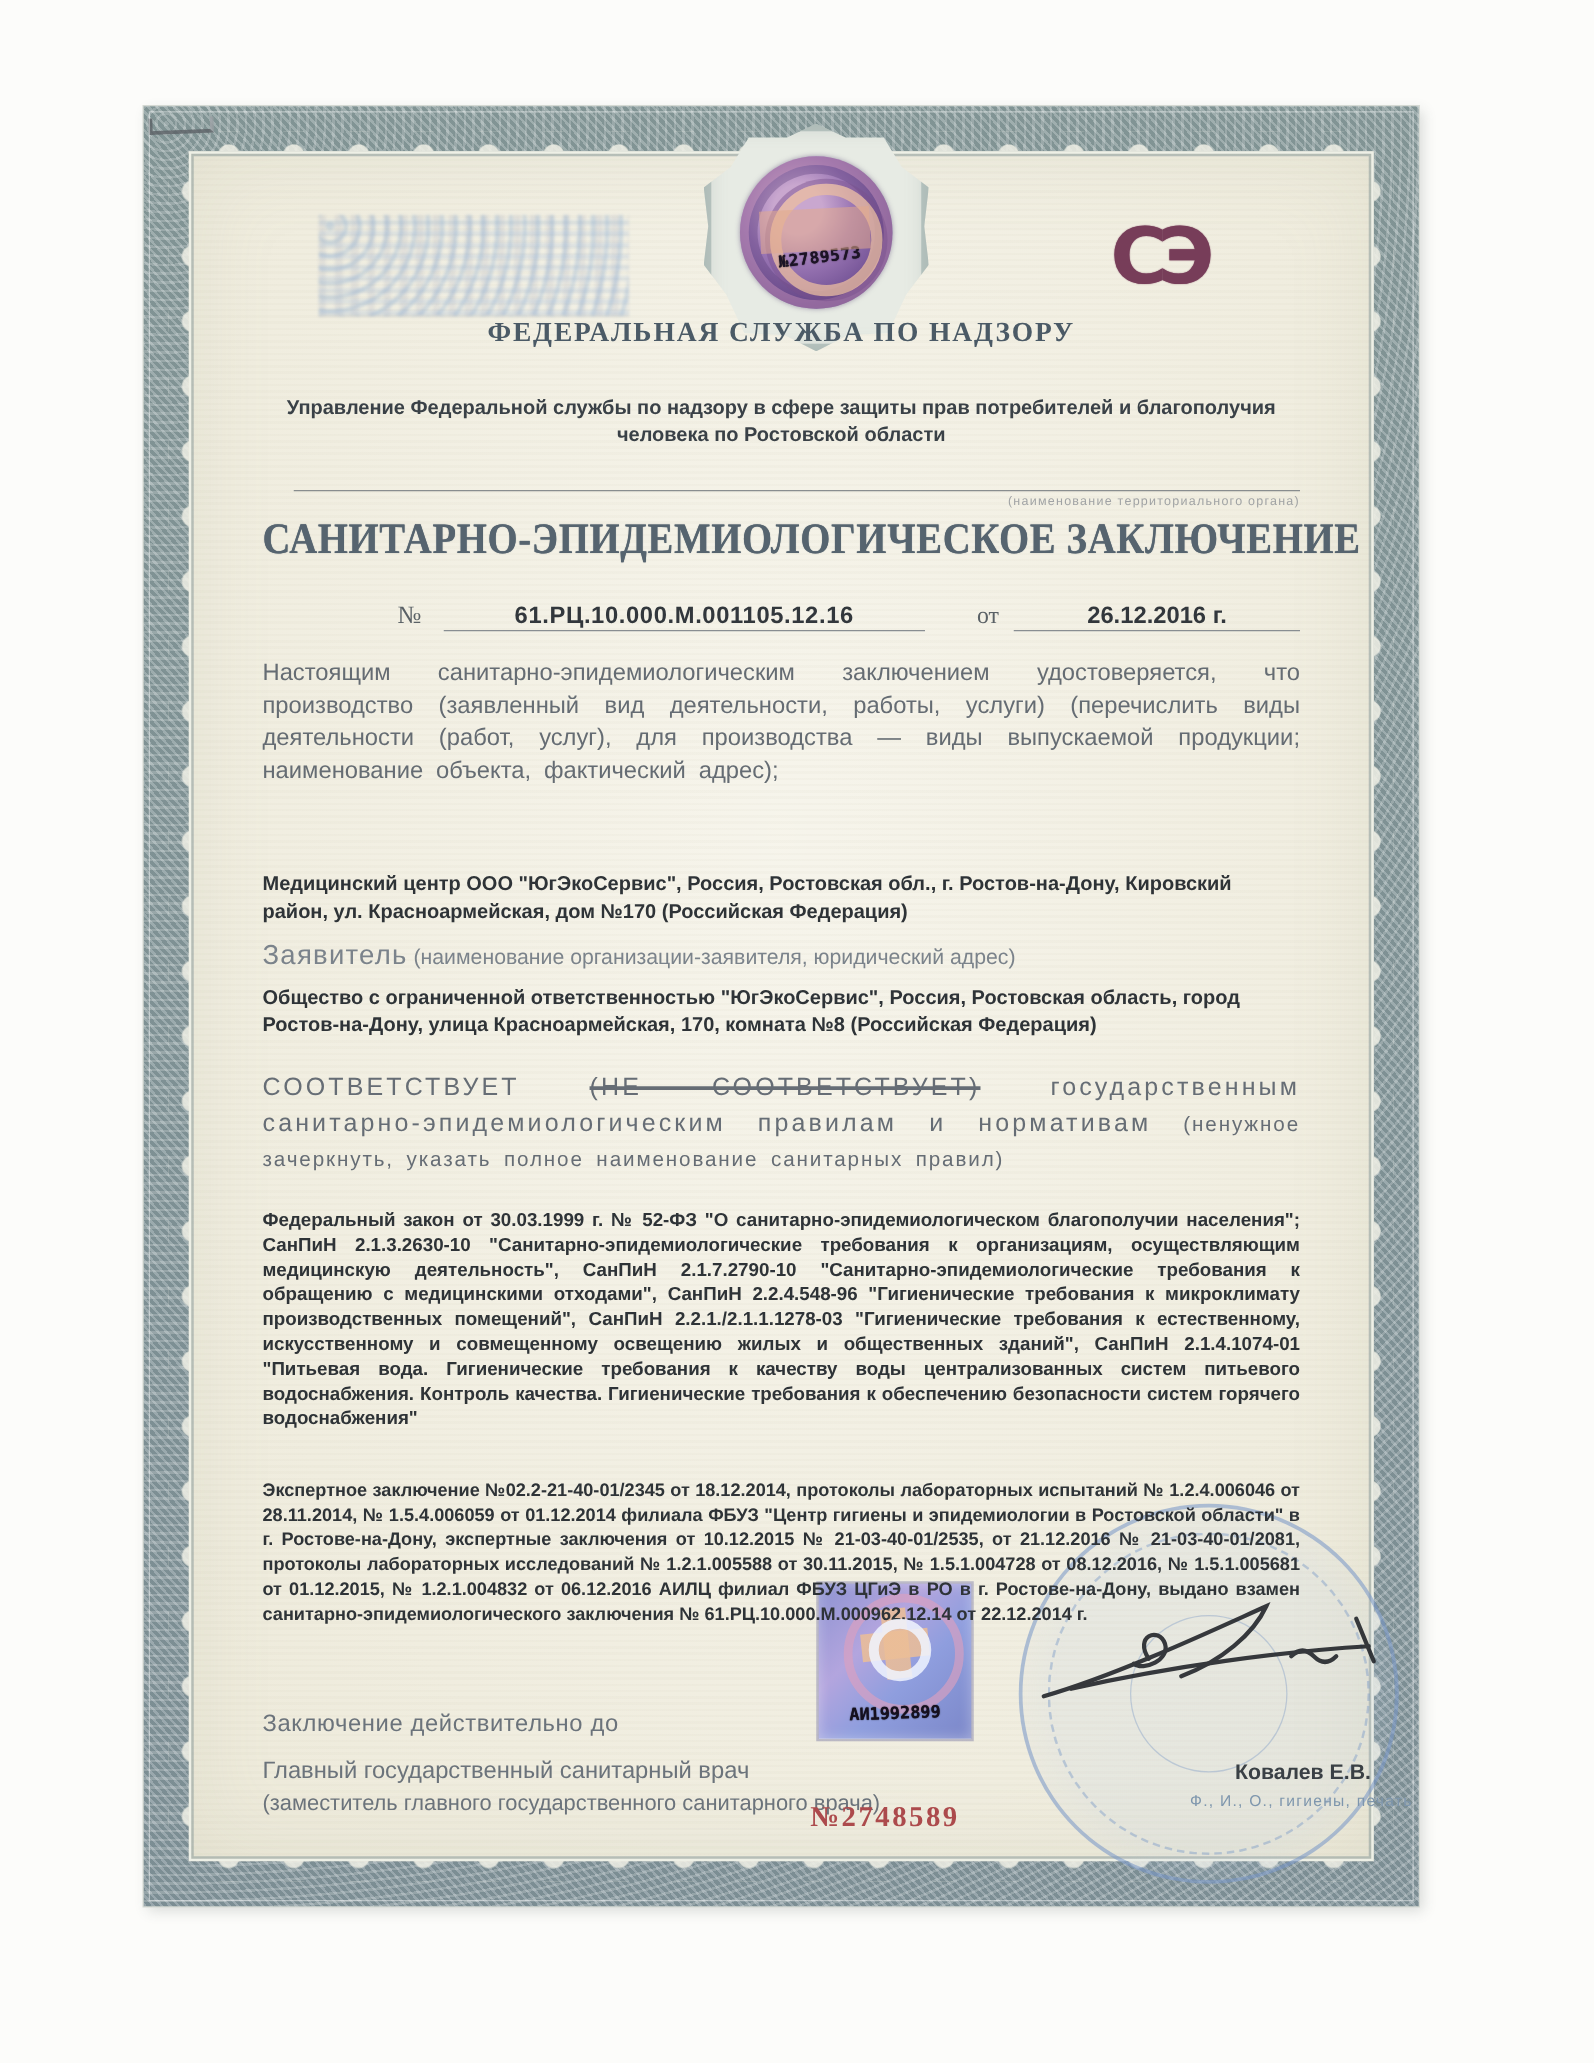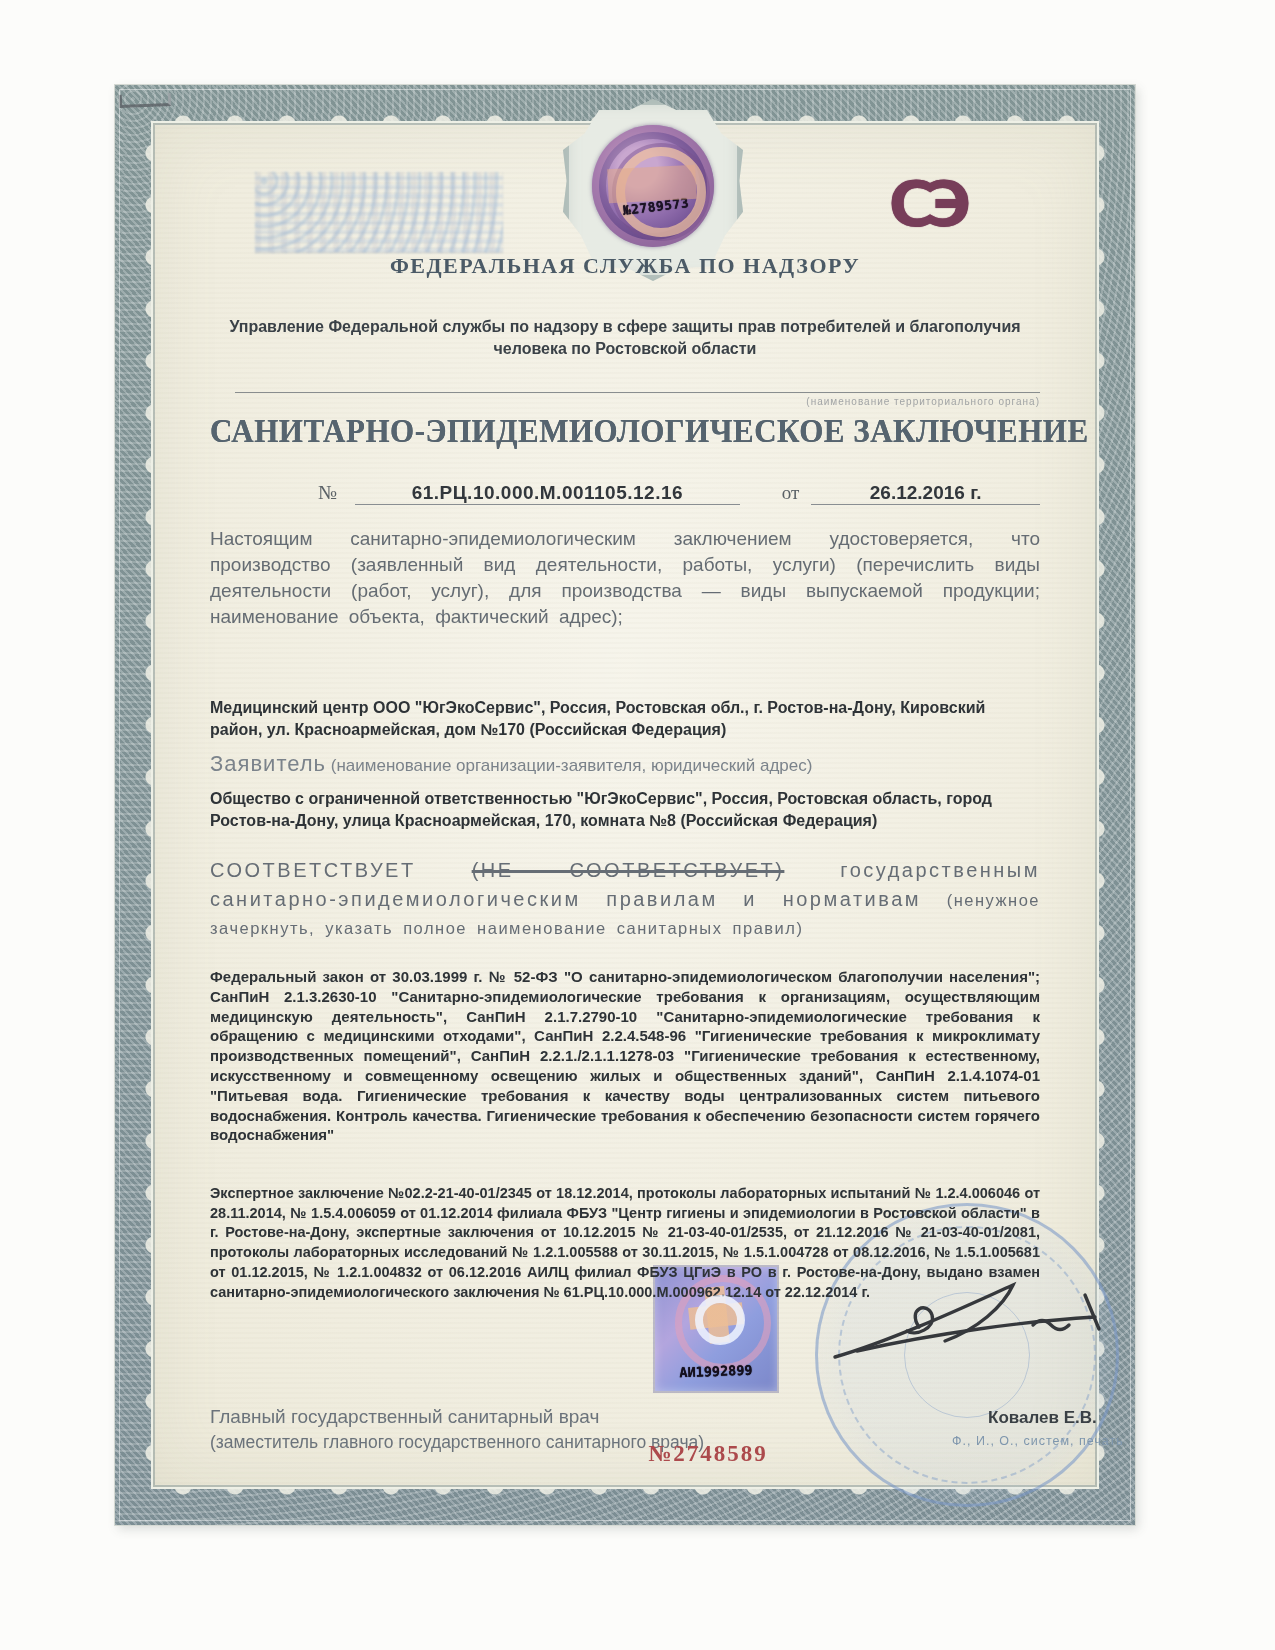--- a/index.html
+++ b/index.html
@@ -189,20 +189,21 @@
       <div class="abs conforms">
         <span>СООТВЕТСТВУЕТ</span>
         <span class="strike">(НЕ  СООТВЕТСТВУЕТ)</span>
         <span>государственным санитарно-эпидемиологическим правилам и нормативам</span>
         <span class="cap">(ненужное зачеркнуть, указать полное наименование санитарных правил)</span>
       </div>
 
       <div class="abs typed regs">Федеральный закон от 30.03.1999 г. № 52-ФЗ "О санитарно-эпидемиологическом благополучии населения"; СанПиН 2.1.3.2630-10 "Санитарно-эпидемиологические требования к организациям, осуществляющим медицинскую деятельность", СанПиН 2.1.7.2790-10 "Санитарно-эпидемиологические требования к обращению с медицинскими отходами", СанПиН 2.2.4.548-96 "Гигиенические требования к микроклимату производственных помещений", СанПиН 2.2.1./2.1.1.1278-03 "Гигиенические требования к естественному, искусственному и совмещенному освещению жилых и общественных зданий", СанПиН 2.1.4.1074-01 "Питьевая вода. Гигиенические требования к качеству воды централизованных систем питьевого водоснабжения. Контроль качества. Гигиенические требования к обеспечению безопасности систем горячего водоснабжения"</div>
       <div class="abs typed docs">Экспертное заключение №02.2-21-40-01/2345 от 18.12.2014, протоколы лабораторных испытаний № 1.2.4.006046 от 28.11.2014, № 1.5.4.006059 от 01.12.2014 филиала ФБУЗ "Центр гигиены и эпидемиологии в Ростовской области" в г. Ростове-на-Дону, экспертные заключения от 10.12.2015 № 21-03-40-01/2535, от 21.12.2016 № 21-03-40-01/2081, протоколы лабораторных исследований № 1.2.1.005588 от 30.11.2015, № 1.5.1.004728 от 08.12.2016, № 1.5.1.005681 от 01.12.2015, № 1.2.1.004832 от 06.12.2016 АИЛЦ филиал ФБУЗ ЦГиЭ в РО в г. Ростове-на-Дону, выдано взамен санитарно-эпидемиологического заключения № 61.РЦ.10.000.М.000962.12.14 от 22.12.2014 г.</div>
 
+      <div class="abs valid">Заключение действительно до</div>
       <div class="abs chief2">(заместитель главного государственного санитарного врача)</div>
       <div class="abs chief1">Главный государственный санитарный врач</div>
       <div class="abs signer">Ковалев Е.В.</div>
-      <div class="abs sigcap">Ф., И., О., систем, печать</div>
+      <div class="abs sigcap">Ф., И., О., гигиены, печать</div>
       <div class="abs serial">№2748589</div>
     </div>
   </div>
 </div>
 
 </body></html>

